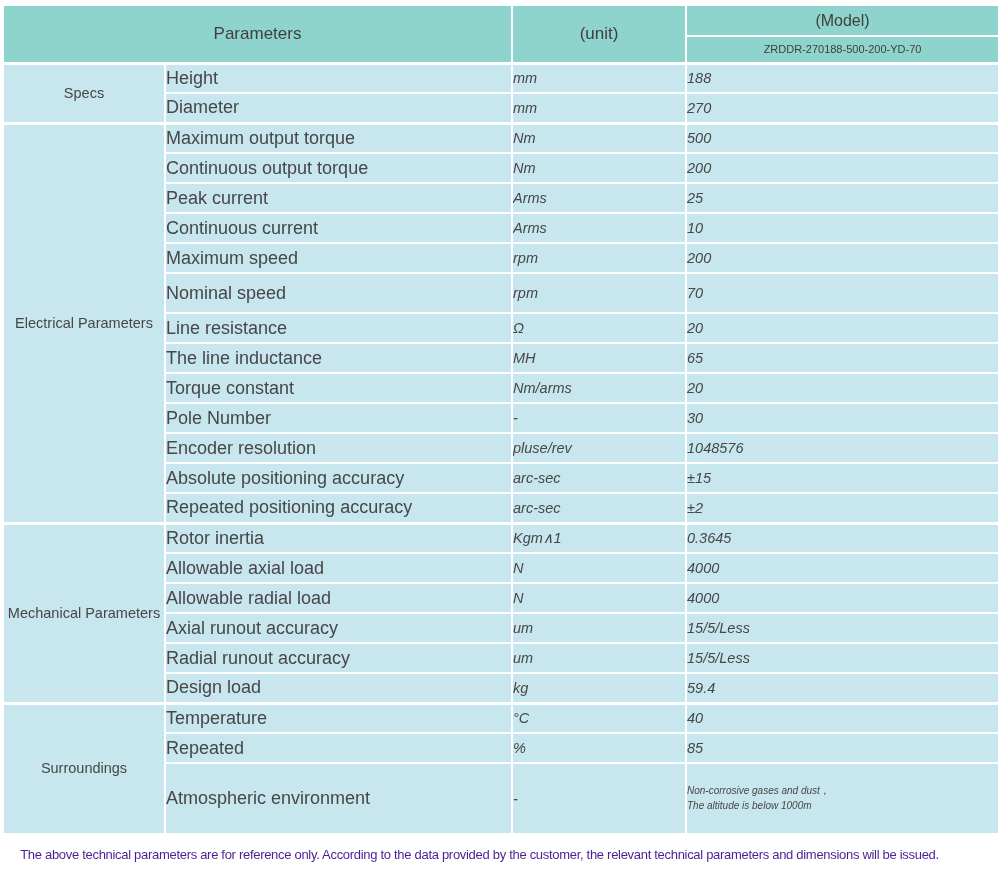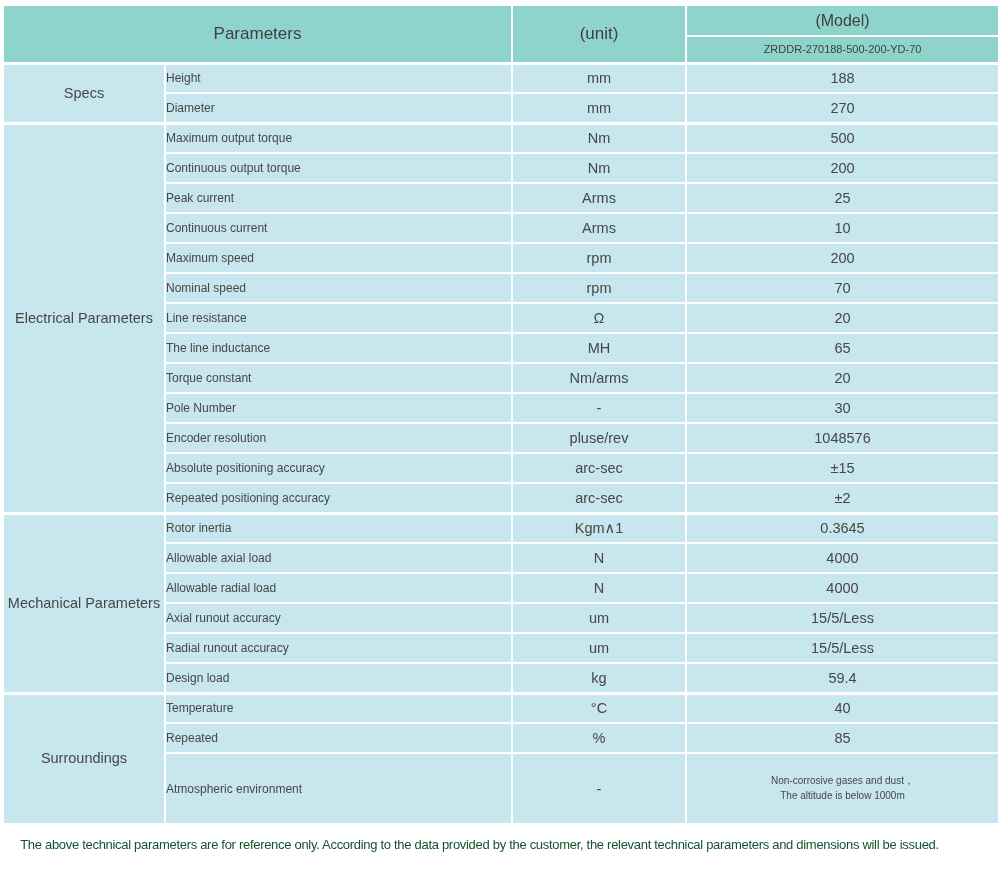--- a/index.html
+++ b/index.html
@@ -41,42 +41,42 @@
   .hdr-code  { font-size: 11px; }
   td.cat {
     text-align: center;
     font-size: 14.5px;
     line-height: 1.3;
     padding: 0 8px;
   }
   td.param {
     text-align: left;
     padding-left: 26px;
-    font-size: 12px;
+    font-size: 18px;
   }
   td.unit, td.value {
-    text-align: center;
     font-size: 14.5px;
+    font-style: italic;
   }
   td.value.multiline {
     white-space: pre-line;
     font-size: 10px;
     line-height: 1.45;
   }
   tr.sec-start > td {
     border-top: 3px solid #ffffff;
   }
   .footer-note {
     width: 959px;
     margin-top: 12px;
     text-align: center;
     font-size: 13px;
     letter-spacing: -0.3px;
     white-space: nowrap;
-    color: #14532d;
+    color: #4c1d95;
   }
 </style>
 </head>
 <body>
 
 <div class="page">
 
   <table class="spec-table">
     <colgroup>
       <col style="width:162px">
@@ -129,21 +129,21 @@
       <tr style="height:30px">
         <td class="param">Continuous current</td>
         <td class="unit">Arms</td>
         <td class="value">10</td>
       </tr>
       <tr style="height:30px">
         <td class="param">Maximum speed</td>
         <td class="unit">rpm</td>
         <td class="value">200</td>
       </tr>
-      <tr style="height:30px">
+      <tr style="height:40px">
         <td class="param">Nominal speed</td>
         <td class="unit">rpm</td>
         <td class="value">70</td>
       </tr>
       <tr style="height:30px">
         <td class="param">Line resistance</td>
         <td class="unit">Ω</td>
         <td class="value">20</td>
       </tr>
       <tr style="height:30px">

